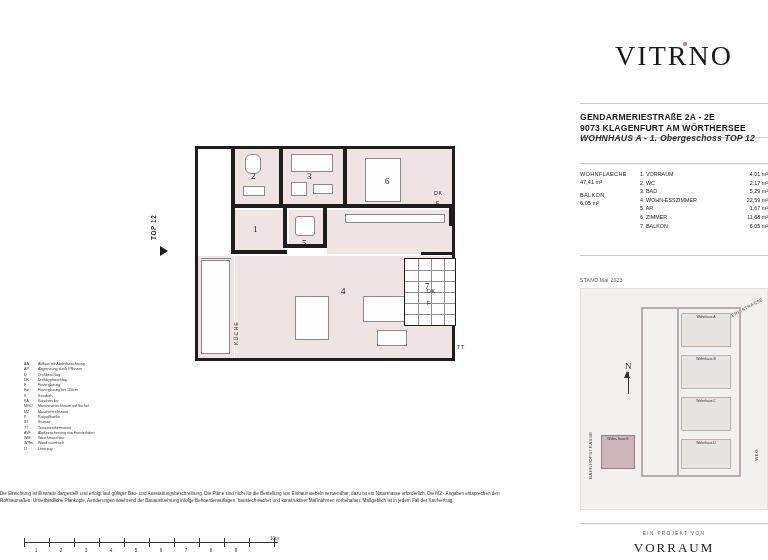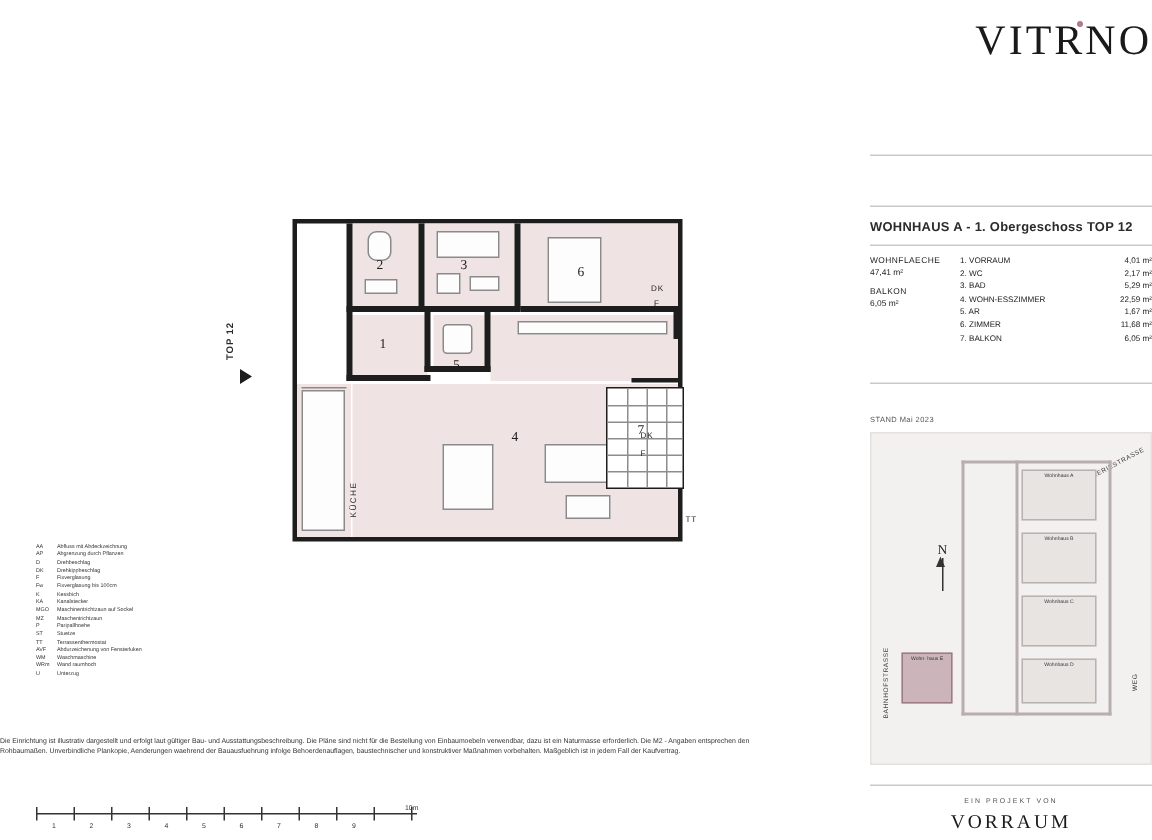--- a/index.html
+++ b/index.html
@@ -11,40 +11,40 @@
     color: #2b2b2b;
     overflow: hidden;
     position: relative;
   }
   .page { position:absolute; inset:0; }
 
   
   .right-panel {
     position:absolute; left:580px; top:0; width:188px; height:560px;
   }
-  .brand { position:absolute; left:0; top:12px; width:188px; text-align:right; }
+  .brand { position:absolute; left:0; top:40px; width:188px; text-align:center; }
   .brand-title {
     font-size:28px; letter-spacing:2px; color:#1a1a1a;
     font-family:"Liberation Serif", serif; font-weight:400;
     position:relative; display:inline-block;
   }
   .brand-dot {
     position:absolute; width:4px; height:4px; border-radius:50%;
     background:#b07a86; right:46px; top:2px;
   }
   .brand-sub {
     margin-top:8px; font-size:8.5px; letter-spacing:2.6px; color:#3a3a3a;
   }
   .hr-top { position:absolute; left:0; top:103px; width:188px; height:1px; background:#c9c9c9; }
 
   .addr { position:absolute; left:0; top:112px; width:188px; }
   .addr-line { font-size:8.6px; font-weight:bold; letter-spacing:.2px; color:#1a1a1a; line-height:11px; }
   .hr-2 { position:absolute; left:0; top:137px; width:188px; height:1px; background:#c9c9c9; }
 
-  .haus { position:absolute; left:0; top:146px; width:188px; font-size:8.6px; font-weight:bold; letter-spacing:.2px; }
+  .haus { position:absolute; left:0; top:133px; width:188px; font-size:8.6px; font-weight:bold; letter-spacing:.2px;font-style:italic; }
   .hr-3 { position:absolute; left:0; top:163px; width:188px; height:1px; background:#c9c9c9; }
 
   .facts { position:absolute; left:0; top:170px; width:188px; display:flex; }
   .facts-left { width:60px; }
   .facts-right { flex:1; }
   .fact-label { font-size:5.6px; letter-spacing:.3px; color:#1b1b1b; line-height:8px; }
   .fact-val { font-size:5.6px; color:#1b1b1b; line-height:8px; margin-bottom:5px; }
   .room-row { display:flex; font-size:5.4px; line-height:8.6px; color:#1b1b1b; }
   .room-name { flex:1; }
   .room-area { width:30px; text-align:right; }
@@ -324,20 +324,24 @@
   <div class="right-panel">
 
     <div class="brand">
       <div class="brand-title">
         <span>VITR</span><span class="brand-dot"></span><span>NO</span>
       </div>
     </div>
 
     <div class="hr-top"></div>
 
+    <div class="addr">
+      <div class="addr-line">GENDARMERIESTRAßE 2A - 2E</div>
+      <div class="addr-line">9073 KLAGENFURT AM WÖRTHERSEE</div>
+    </div>
 
     <div class="hr-2"></div>
 
     <div class="haus">WOHNHAUS A - 1. Obergeschoss TOP 12</div>
 
     <div class="hr-3"></div>
 
     <div class="facts">
       <div class="facts-left">
         <div class="fact-label">WOHNFLAECHE</div>

